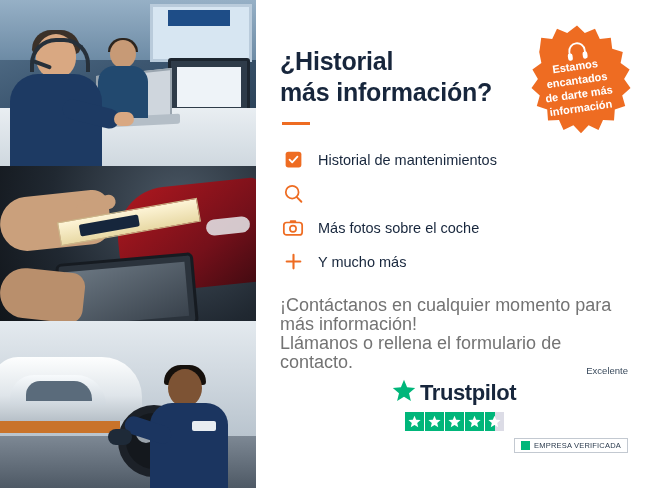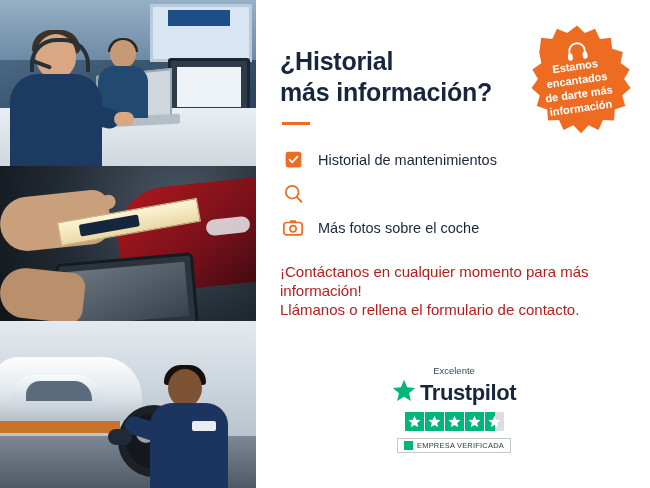--- a/index.html
+++ b/index.html
@@ -279,32 +279,32 @@
     margin-right: 12px;
   }
   .feature-ico svg { display: block; }
   .feature-label {
     font-size: 14.5px;
     color: #17263c;
   }
 
   .para {
     margin-top: 18px;
-    font-size: 15px;
+    font-size: 18px;
     line-height: 19px;
-    color: #b91c1c;
+    color: #737373;
   }
 
   
   .tp {
     position: absolute;
     left: 24px;
     right: 22px;
     bottom: 34px;
-    text-align: center;
+    text-align: right;
   }
   .tp-excelente {
     font-size: 9.5px;
     color: #3a4a5c;
     margin-bottom: 3px;
   }
   .tp-logo {
     display: flex;
     align-items: center;
     justify-content: center;
@@ -481,20 +481,28 @@
         <span class="feature-ico">
           <svg width="22" height="22" viewBox="0 0 24 24">
             <rect x="2" y="6" width="20" height="13.5" rx="3" stroke="#ee6c22" stroke-width="1.9" fill="none"></rect>
             <circle cx="12" cy="12.8" r="3.4" stroke="#ee6c22" stroke-width="1.8" fill="none"></circle>
             <rect x="8.5" y="3.6" width="7" height="2.6" rx="1" fill="#ee6c22"></rect>
           </svg>
         </span>
         <span class="feature-label">Más fotos sobre el coche</span>
       </li>
 
+      <li class="feature">
+        <span class="feature-ico">
+          <svg width="21" height="21" viewBox="0 0 24 24">
+            <path d="M12 4.2v15.6M4.2 12h15.6" stroke="#ee6c22" stroke-width="2.4" stroke-linecap="round"></path>
+          </svg>
+        </span>
+        <span class="feature-label">Y mucho más</span>
+      </li>
 
     </ul>
 
     <p class="para">
       <span>¡Contáctanos en cualquier momento para más información!</span><br>
       <span>Llámanos o rellena el formulario de contacto.</span>
     </p>
 
     <div class="tp">
       <div class="tp-excelente">Excelente</div>

